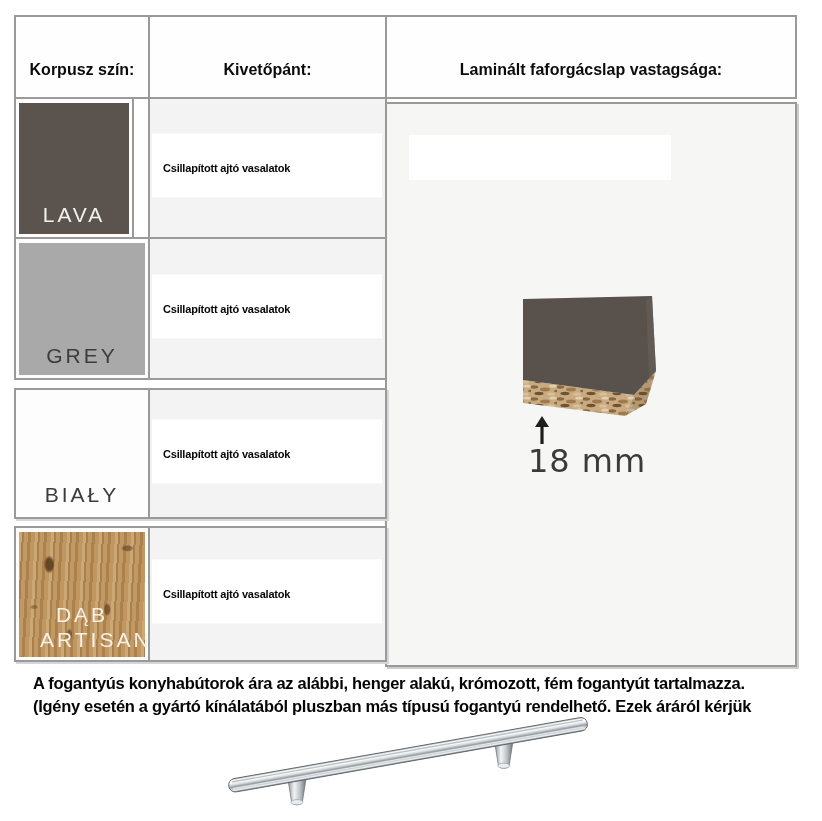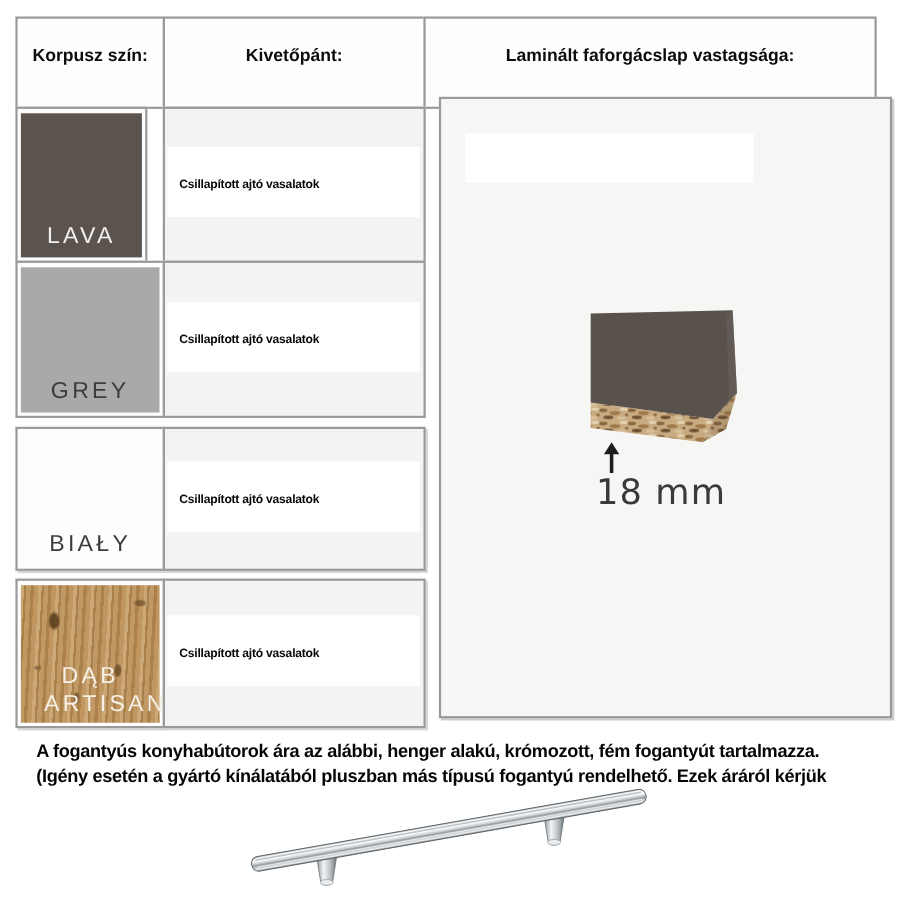--- a/index.html
+++ b/index.html
@@ -1,20 +1,20 @@
 <!DOCTYPE html>
 <html><head>
 <meta charset="utf-8">
 <style>
   html,body{margin:0;padding:0;background:#ffffff;}
   .stage{position:relative;width:822px;height:821px;background:#ffffff;overflow:hidden;
          font-family:"Liberation Sans",sans-serif;}
   
   .cell{position:absolute;box-sizing:border-box;border:2px solid #9a9a9a;background:#ffffff;}
-  .hdr{display:flex;justify-content:center;align-items:flex-start;padding-top:25px;
+  .hdr{display:flex;justify-content:center;align-items:center;padding-top:25px;
        font-weight:bold;font-size:16px;color:#0b0b0b;background:#fefefe;}
   .c2cell{background:#f3f3f4;}
   .c2cell .patch{position:absolute;left:2px;right:3px;top:50%;transform:translateY(-54%);
                  height:64px;background:#ffffff;}
   .c2cell .hinge-text{position:absolute;inset:0;display:flex;align-items:center;
                       padding-left:13px;font-weight:bold;font-size:11px;color:#060606;
                       letter-spacing:-0.2px;}
   .c1cell{background:#fdfdfd;}
   .swatch{position:absolute;left:3px;right:3px;top:4px;bottom:3px;}
   .swatch-label{position:absolute;left:0;right:0;bottom:7px;text-align:center;
@@ -50,21 +50,21 @@
   <div class="cell hdr" style="left:14px;top:15px;width:136px;height:84px;">
     <span>Korpusz szín:</span>
   </div>
   <div class="cell hdr" style="left:148px;top:15px;width:239px;height:84px;">
     <span>Kivetőpánt:</span>
   </div>
   <div class="cell hdr" style="left:385px;top:15px;width:412px;height:84px;">
     <span>Laminált faforgácslap vastagsága:</span>
   </div>
 
-  <div class="cell col3" style="left:385px;top:88px;width:412px;height:565px;margin-left:14px;">
+  <div class="cell col3" style="left:385px;top:102px;width:412px;height:565px;">
     <div class="patch-top"></div>
 
     <svg class="board-svg" width="165" height="135" viewBox="0 0 165 135">
       <defs>
         <pattern id="chips" width="26" height="12" patternUnits="userSpaceOnUse">
           <rect width="26" height="12" fill="#c9ab82"></rect>
           <ellipse cx="3" cy="3" rx="4.2" ry="1.7" fill="#8a6840"></ellipse>
           <ellipse cx="14" cy="5.5" rx="5" ry="1.9" fill="#a07a4c"></ellipse>
           <ellipse cx="22" cy="2" rx="3.6" ry="1.5" fill="#e3d0ae"></ellipse>
           <ellipse cx="8" cy="9.5" rx="4.6" ry="1.7" fill="#6f5233"></ellipse>

